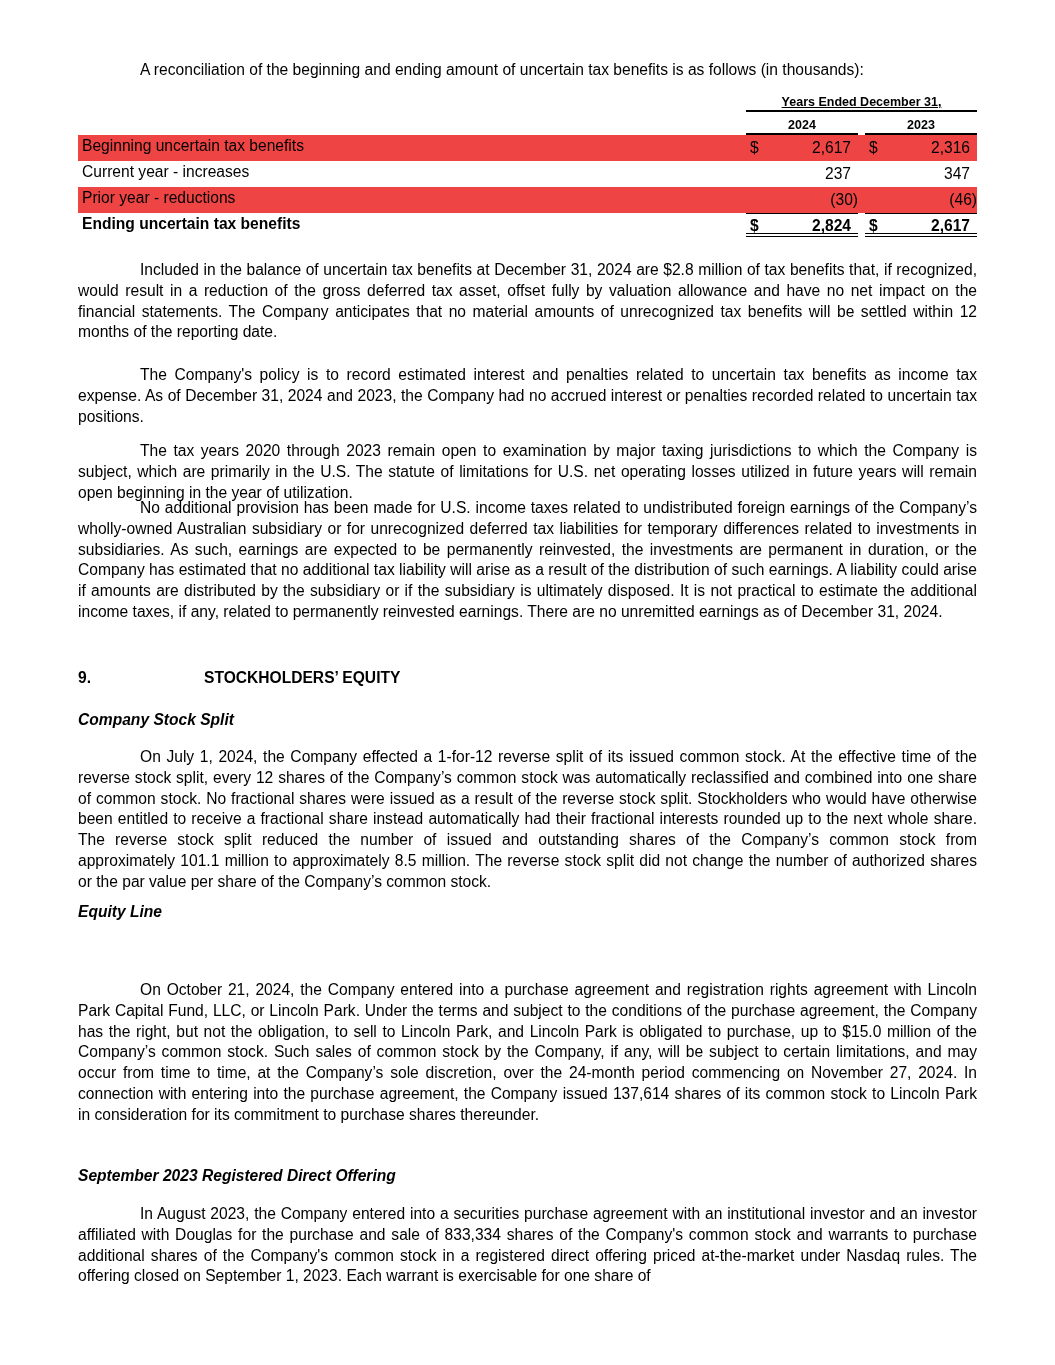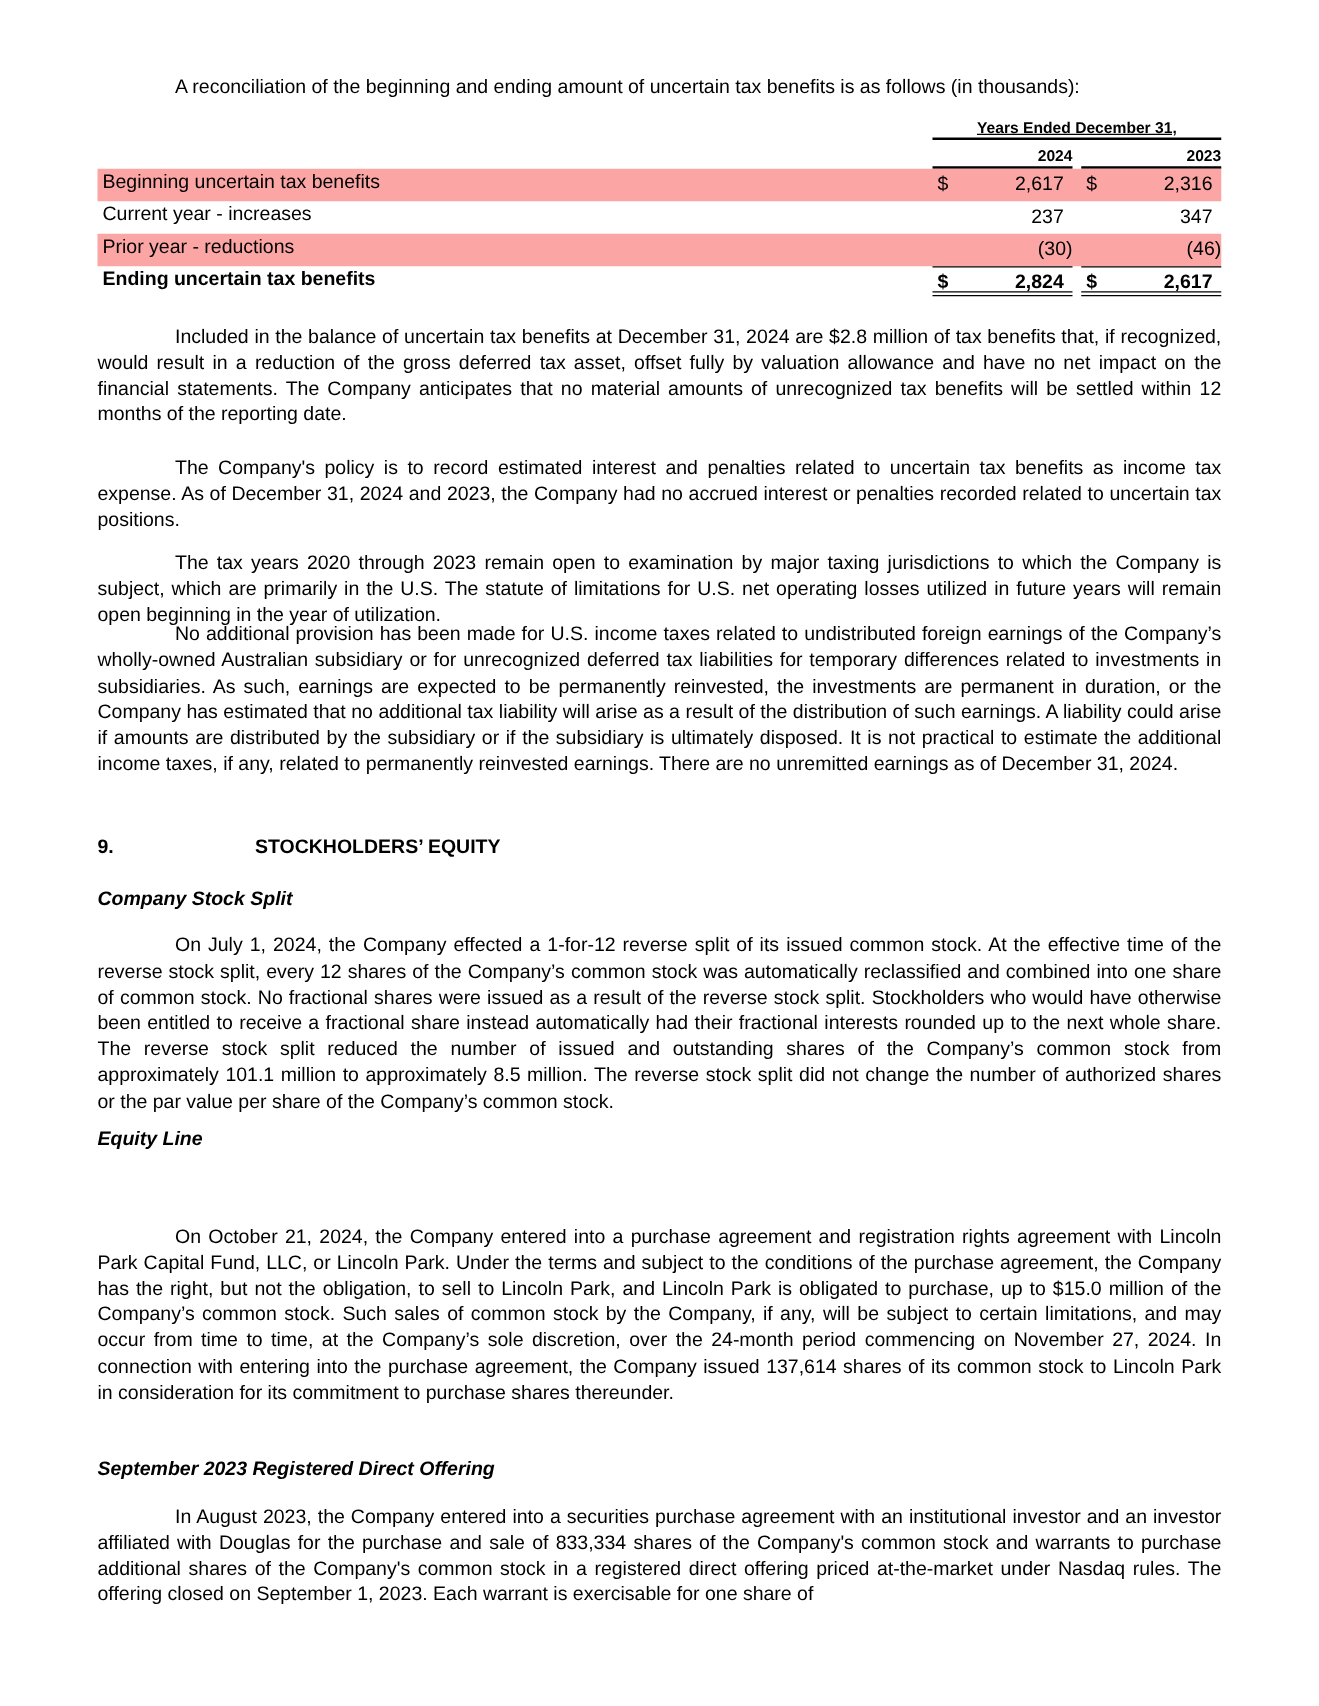--- a/index.html
+++ b/index.html
@@ -18,28 +18,28 @@
   .tbl { position: absolute; top: 92px; left: 0; width: 899px; }
   .tbl-head-top {
     position: absolute; left: 668px; width: 231px; top: 0; height: 20px;
     text-align: center; font-weight: bold; font-size: 12.5px; line-height: 20px;
     border-bottom: 2px solid #000;
     text-decoration: underline;
   }
   .tbl-head-years { position: absolute; top: 24px; left: 668px; width: 231px; height: 20px; }
   .year {
     position: absolute; top: 0; height: 19px; line-height: 18px;
-    text-align: right; font-weight: bold; font-size: 12.5px;
+    text-align: center; font-weight: bold; font-size: 12.5px;
     border-bottom: 2px solid #000;
   }
   .year.y1 { left: 0; width: 112px; }
   .year.y2 { left: 119px; width: 112px; }
 
   .row { position: absolute; left: 0; width: 899px; height: 25.5px; }
-  .row.shaded { background: #fca5a5; }
+  .row.shaded { background: #ef4444; }
   .row .label { position: absolute; left: 4px; top: 1px; }
   .row .cell { position: absolute; top: 3px; height: 22px; }
   .cell.c1 { left: 668px; width: 112px; }
   .cell.c2 { left: 787px; width: 112px; }
   .cell .cur { position: absolute; left: 4px; top: 0; }
   .cell .amt { position: absolute; right: 7px; top: 0; }
   .cell .amt.paren { right: 0; }
   .row.last .cell { border-top: 1.5px solid #000; border-bottom: 4px double #000; top: 0; height: 24px; padding-top: 2px; }
   .row.last .cell .cur, .row.last .cell .amt { top: 2px; }
 

